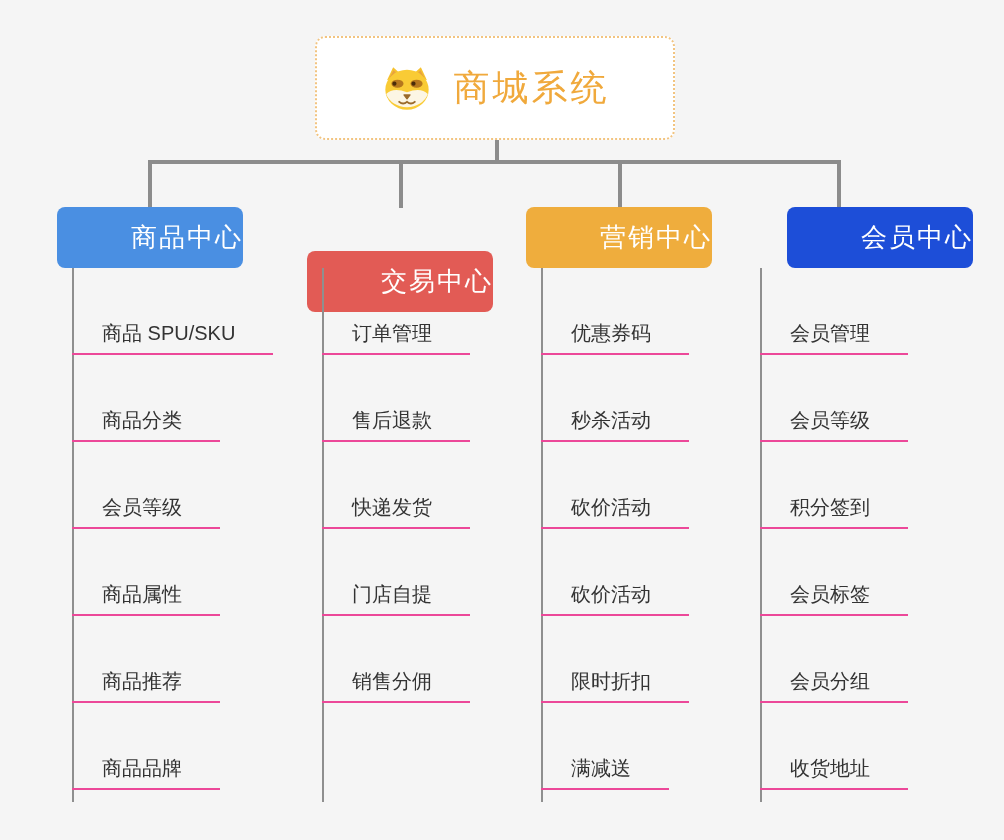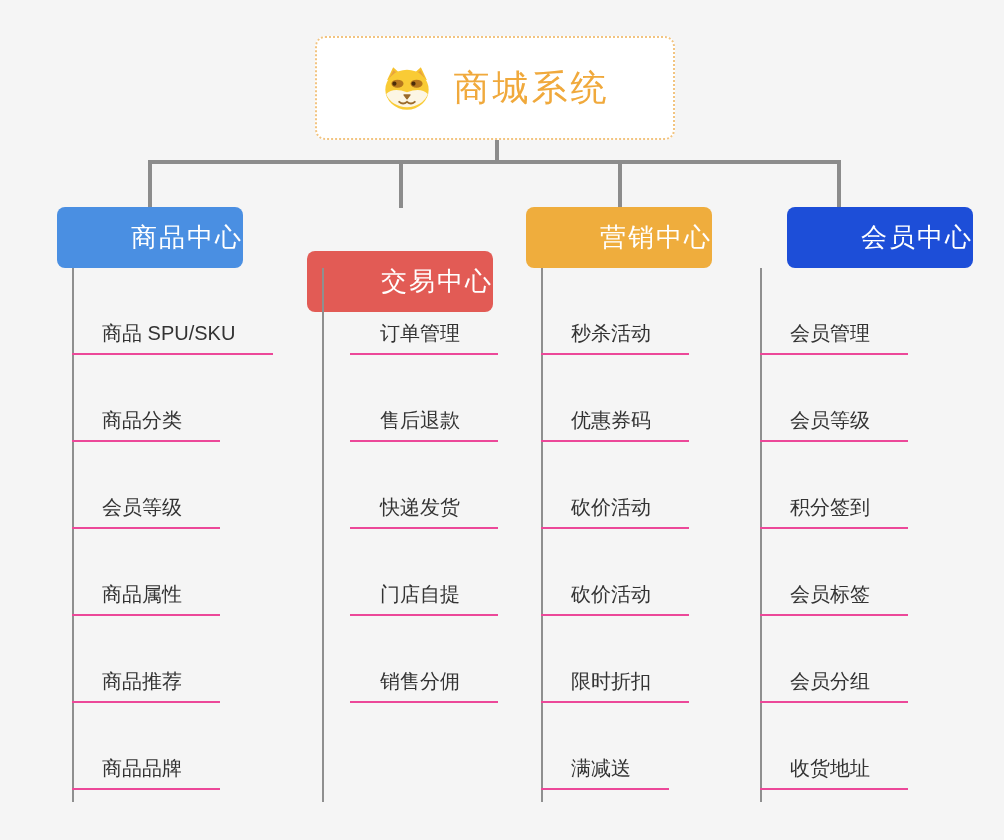--- a/index.html
+++ b/index.html
@@ -92,31 +92,31 @@
 
   <div class="col" style="left:72px;">
     <div class="leaf">商品 SPU/SKU</div>
     <div class="leaf">商品分类</div>
     <div class="leaf">会员等级</div>
     <div class="leaf">商品属性</div>
     <div class="leaf">商品推荐</div>
     <div class="leaf">商品品牌</div>
   </div>
 
-  <div class="col" style="left:322px;margin-left:28px;">
+  <div class="col" style="left:322px;">
     <div class="leaf">订单管理</div>
     <div class="leaf">售后退款</div>
     <div class="leaf">快递发货</div>
     <div class="leaf">门店自提</div>
     <div class="leaf">销售分佣</div>
   </div>
 
   <div class="col" style="left:541px;">
+    <div class="leaf">优惠券码</div>
     <div class="leaf">秒杀活动</div>
-    <div class="leaf">优惠券码</div>
     <div class="leaf">砍价活动</div>
     <div class="leaf">砍价活动</div>
     <div class="leaf">限时折扣</div>
     <div class="leaf">满减送</div>
   </div>
 
   <div class="col" style="left:760px;">
     <div class="leaf">会员管理</div>
     <div class="leaf">会员等级</div>
     <div class="leaf">积分签到</div>

